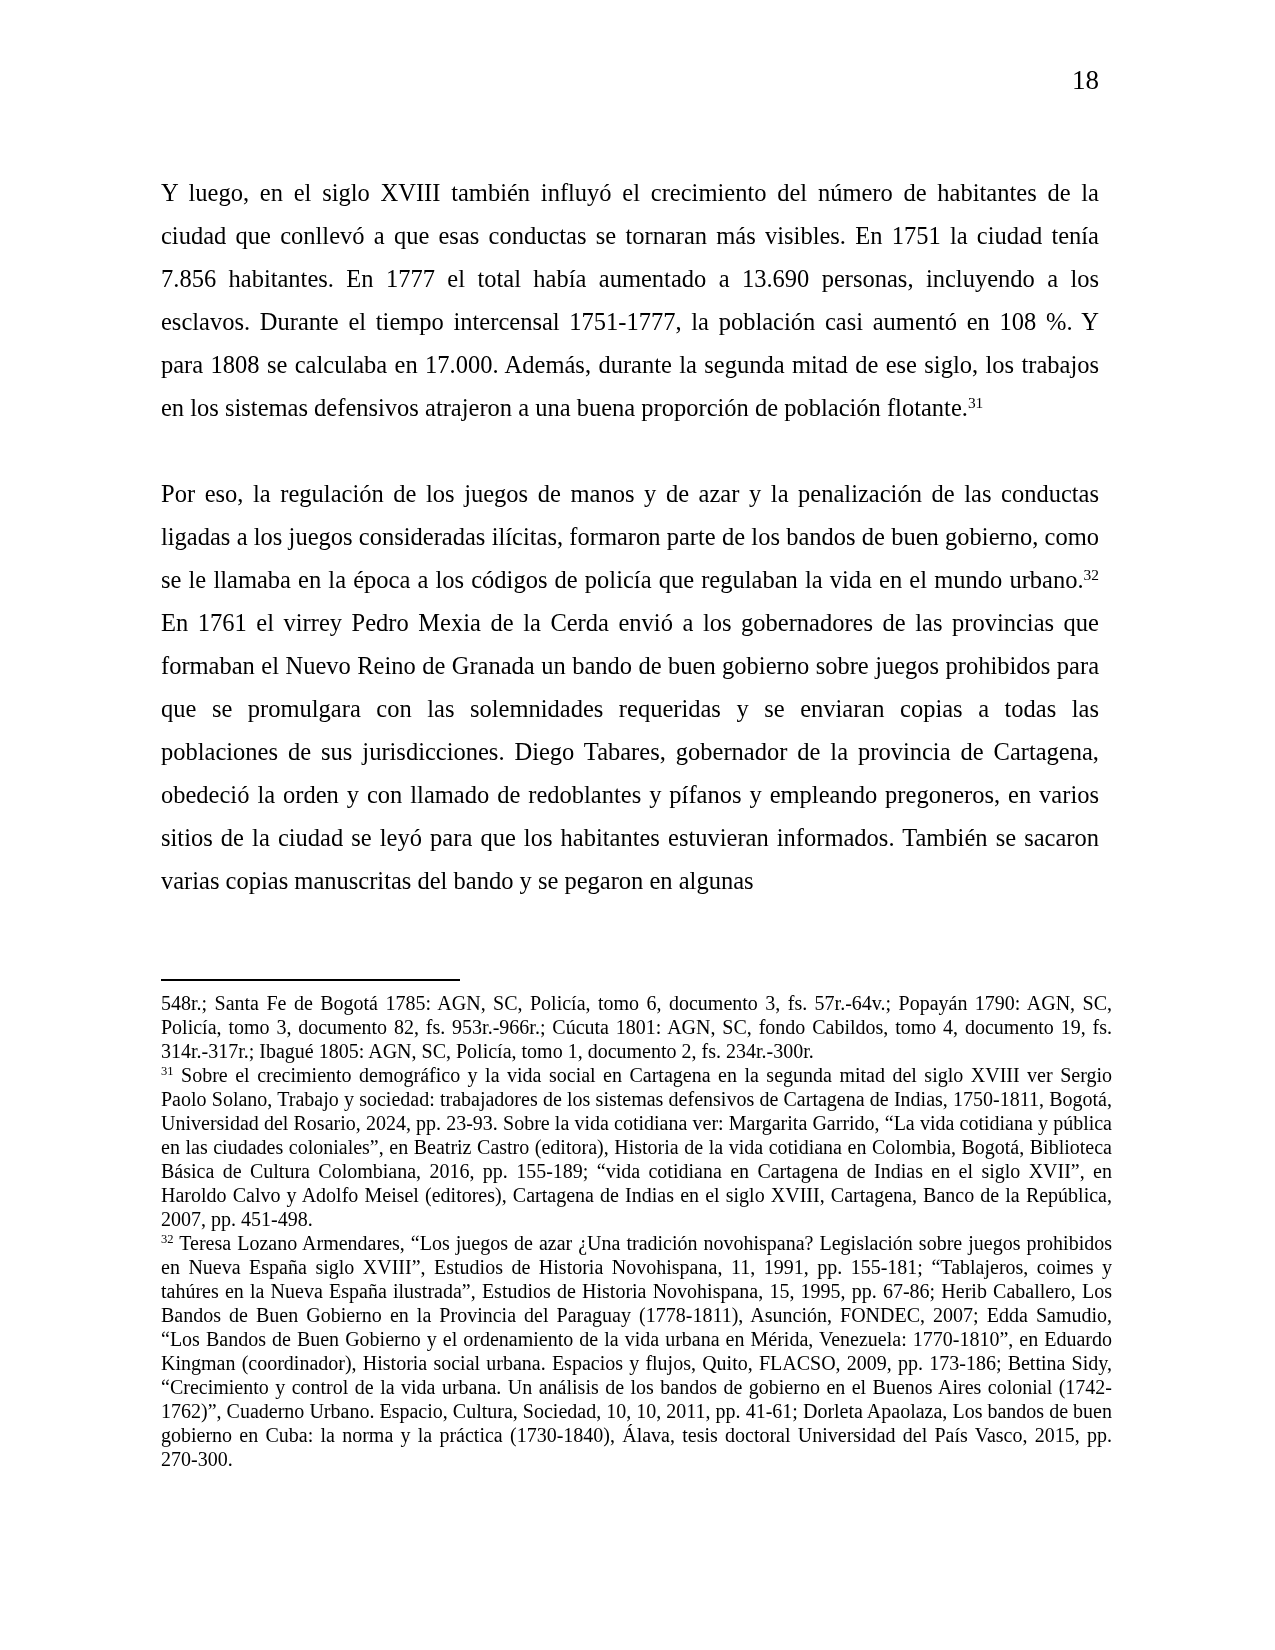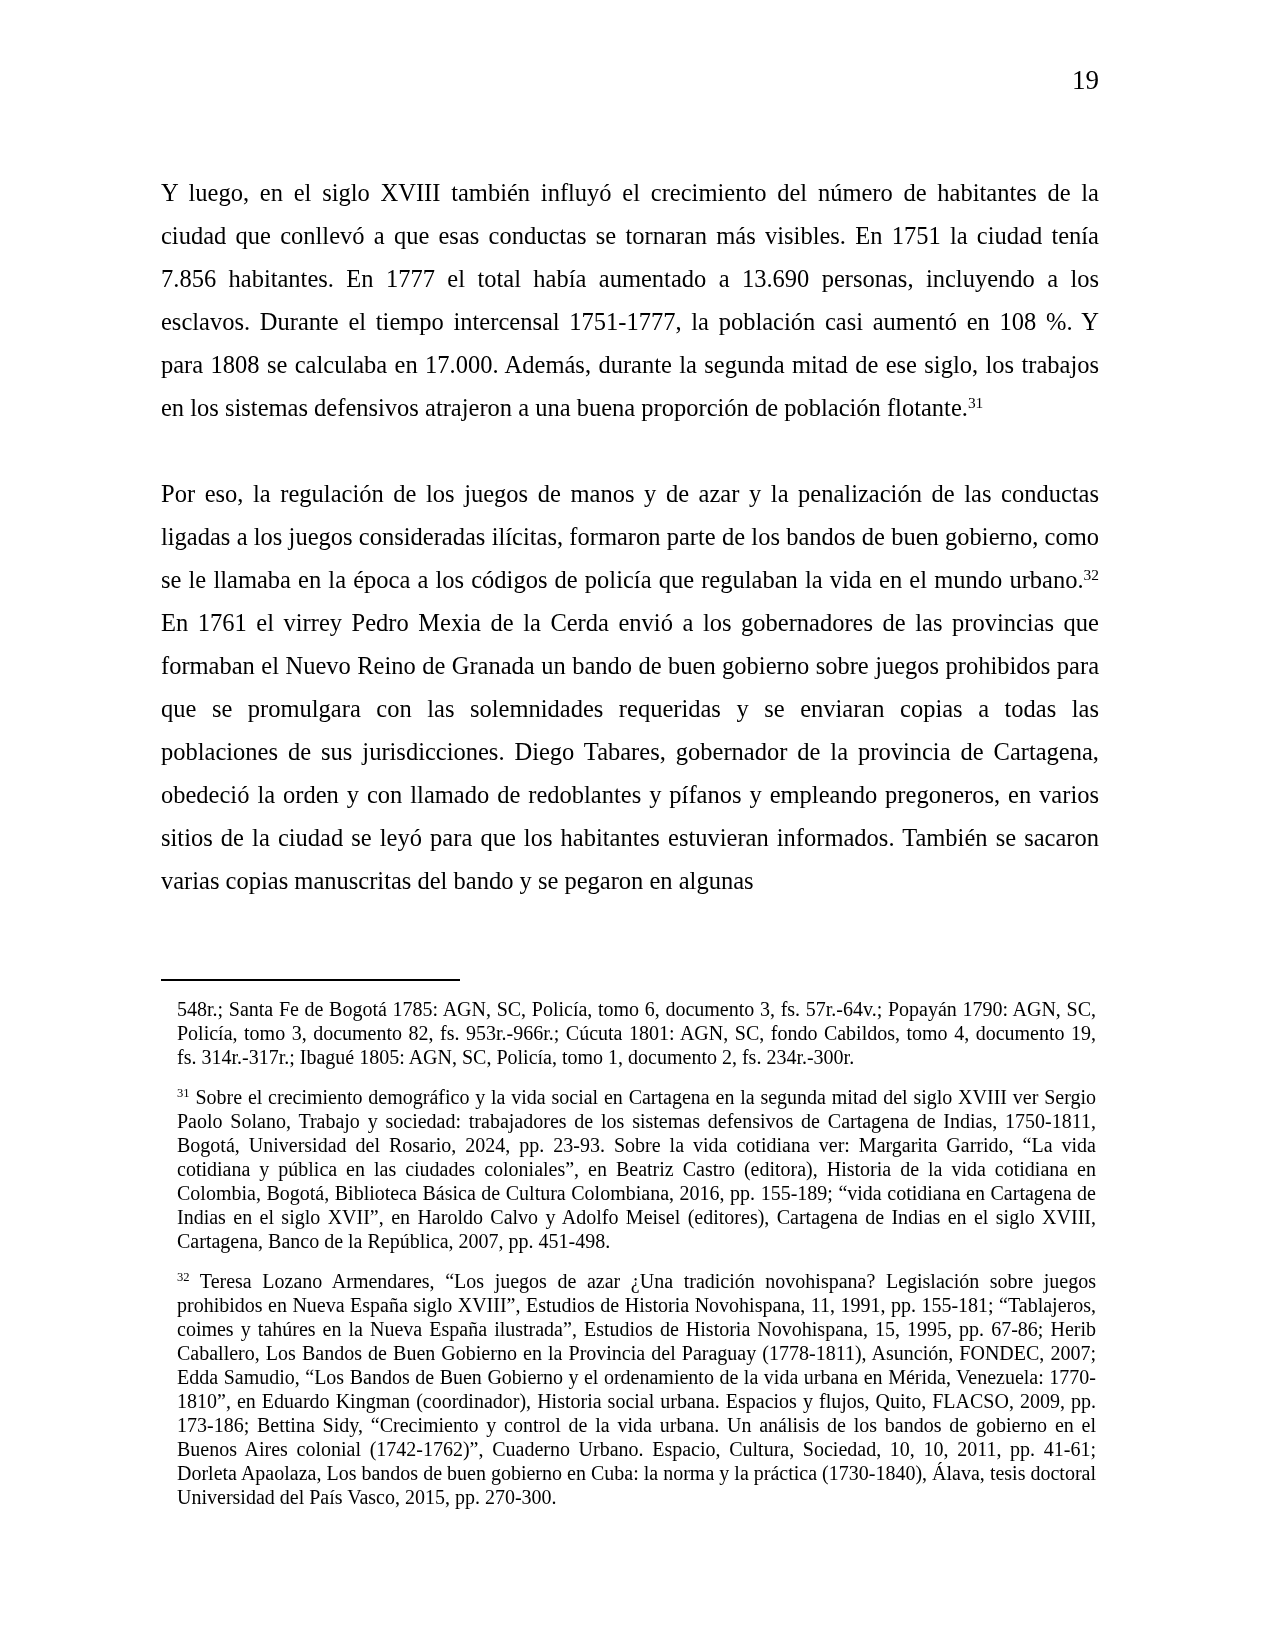--- a/index.html
+++ b/index.html
@@ -46,38 +46,38 @@
     line-height: 24px;
     text-align: justify;
   }
   .footnote-separator {
     width: 299px;
     height: 0;
     border-top: 2px solid #000000;
     margin: 0 0 10px 0;
   }
   .footnote-area p {
-    margin: 16px;
+    margin: 0;
   }
   sup {
     font-size: 0.63em;
     line-height: 0;
     vertical-align: baseline;
     position: relative;
     top: -0.55em;
   }
   .it {
   }
 </style>
 </head>
 <body>
 
 <div class="page">
 
-  <div class="page-number">19</div>
+  <div class="page-number">18</div>
 
   <main class="body-text">
     <p class="body-para"><span>Y luego, en el siglo XVIII también influyó el crecimiento del número de habitantes de la ciudad que conllevó a que esas conductas se tornaran más visibles. En 1751 la ciudad tenía 7.856 habitantes. En 1777 el total había aumentado a 13.690 personas, incluyendo a los esclavos. Durante el tiempo intercensal 1751-1777, la población casi aumentó en 108 %. Y para 1808 se calculaba en 17.000. Además, durante la segunda mitad de ese siglo, los trabajos en los sistemas defensivos atrajeron a una buena proporción de población flotante.</span><sup>31</sup></p>
     <p class="body-para"><span>Por eso, la regulación de los juegos de manos y de azar y la penalización de las conductas ligadas a los juegos consideradas ilícitas, formaron parte de los bandos de buen gobierno, como se le llamaba en la época a los códigos de policía que regulaban la vida en el mundo urbano.</span><sup>32</sup><span> En 1761 el virrey Pedro Mexia de la Cerda envió a los gobernadores de las provincias que formaban el Nuevo Reino de Granada un bando de buen gobierno sobre juegos  prohibidos para que se promulgara con las solemnidades requeridas y se enviaran copias a todas las poblaciones de sus jurisdicciones. Diego Tabares, gobernador de la provincia de Cartagena, obedeció la orden y con llamado de redoblantes y pífanos y empleando pregoneros, en varios sitios de la ciudad se leyó para que los habitantes estuvieran informados. También se sacaron varias copias manuscritas del bando y se pegaron en algunas</span></p>
   </main>
 
   <footer class="footnote-area">
     <div class="footnote-separator"></div>
     <p class="footnote"><span>548r.; Santa Fe de Bogotá 1785: AGN, SC, Policía, tomo 6, documento 3, fs. 57r.-64v.; Popayán 1790: AGN, SC, Policía, tomo 3, documento 82, fs. 953r.-966r.; Cúcuta 1801: AGN, SC, fondo Cabildos, tomo 4, documento 19, fs. 314r.-317r.; Ibagué 1805: AGN, SC, Policía, tomo 1, documento 2, fs. 234r.-300r.</span></p>
     <p class="footnote"><sup>31</sup><span> Sobre el crecimiento demográfico y la vida social en Cartagena en la segunda mitad del siglo XVIII ver Sergio Paolo Solano, </span><span class="it">Trabajo y sociedad: trabajadores de los sistemas defensivos de Cartagena de Indias, 1750-1811</span><span>, Bogotá, Universidad del Rosario, 2024, pp. 23-93. Sobre la vida cotidiana ver: Margarita Garrido, “La vida cotidiana y pública en las ciudades coloniales”, en Beatriz Castro (editora), </span><span class="it">Historia de la vida cotidiana en Colombia</span><span>, Bogotá, Biblioteca Básica de Cultura Colombiana, 2016, pp. 155-189; “vida cotidiana en Cartagena de Indias en el siglo XVII”, en Haroldo Calvo y Adolfo Meisel (editores), </span><span class="it">Cartagena de Indias en el siglo XVIII</span><span>, Cartagena, Banco de la República, 2007, pp. 451-498.</span></p>

